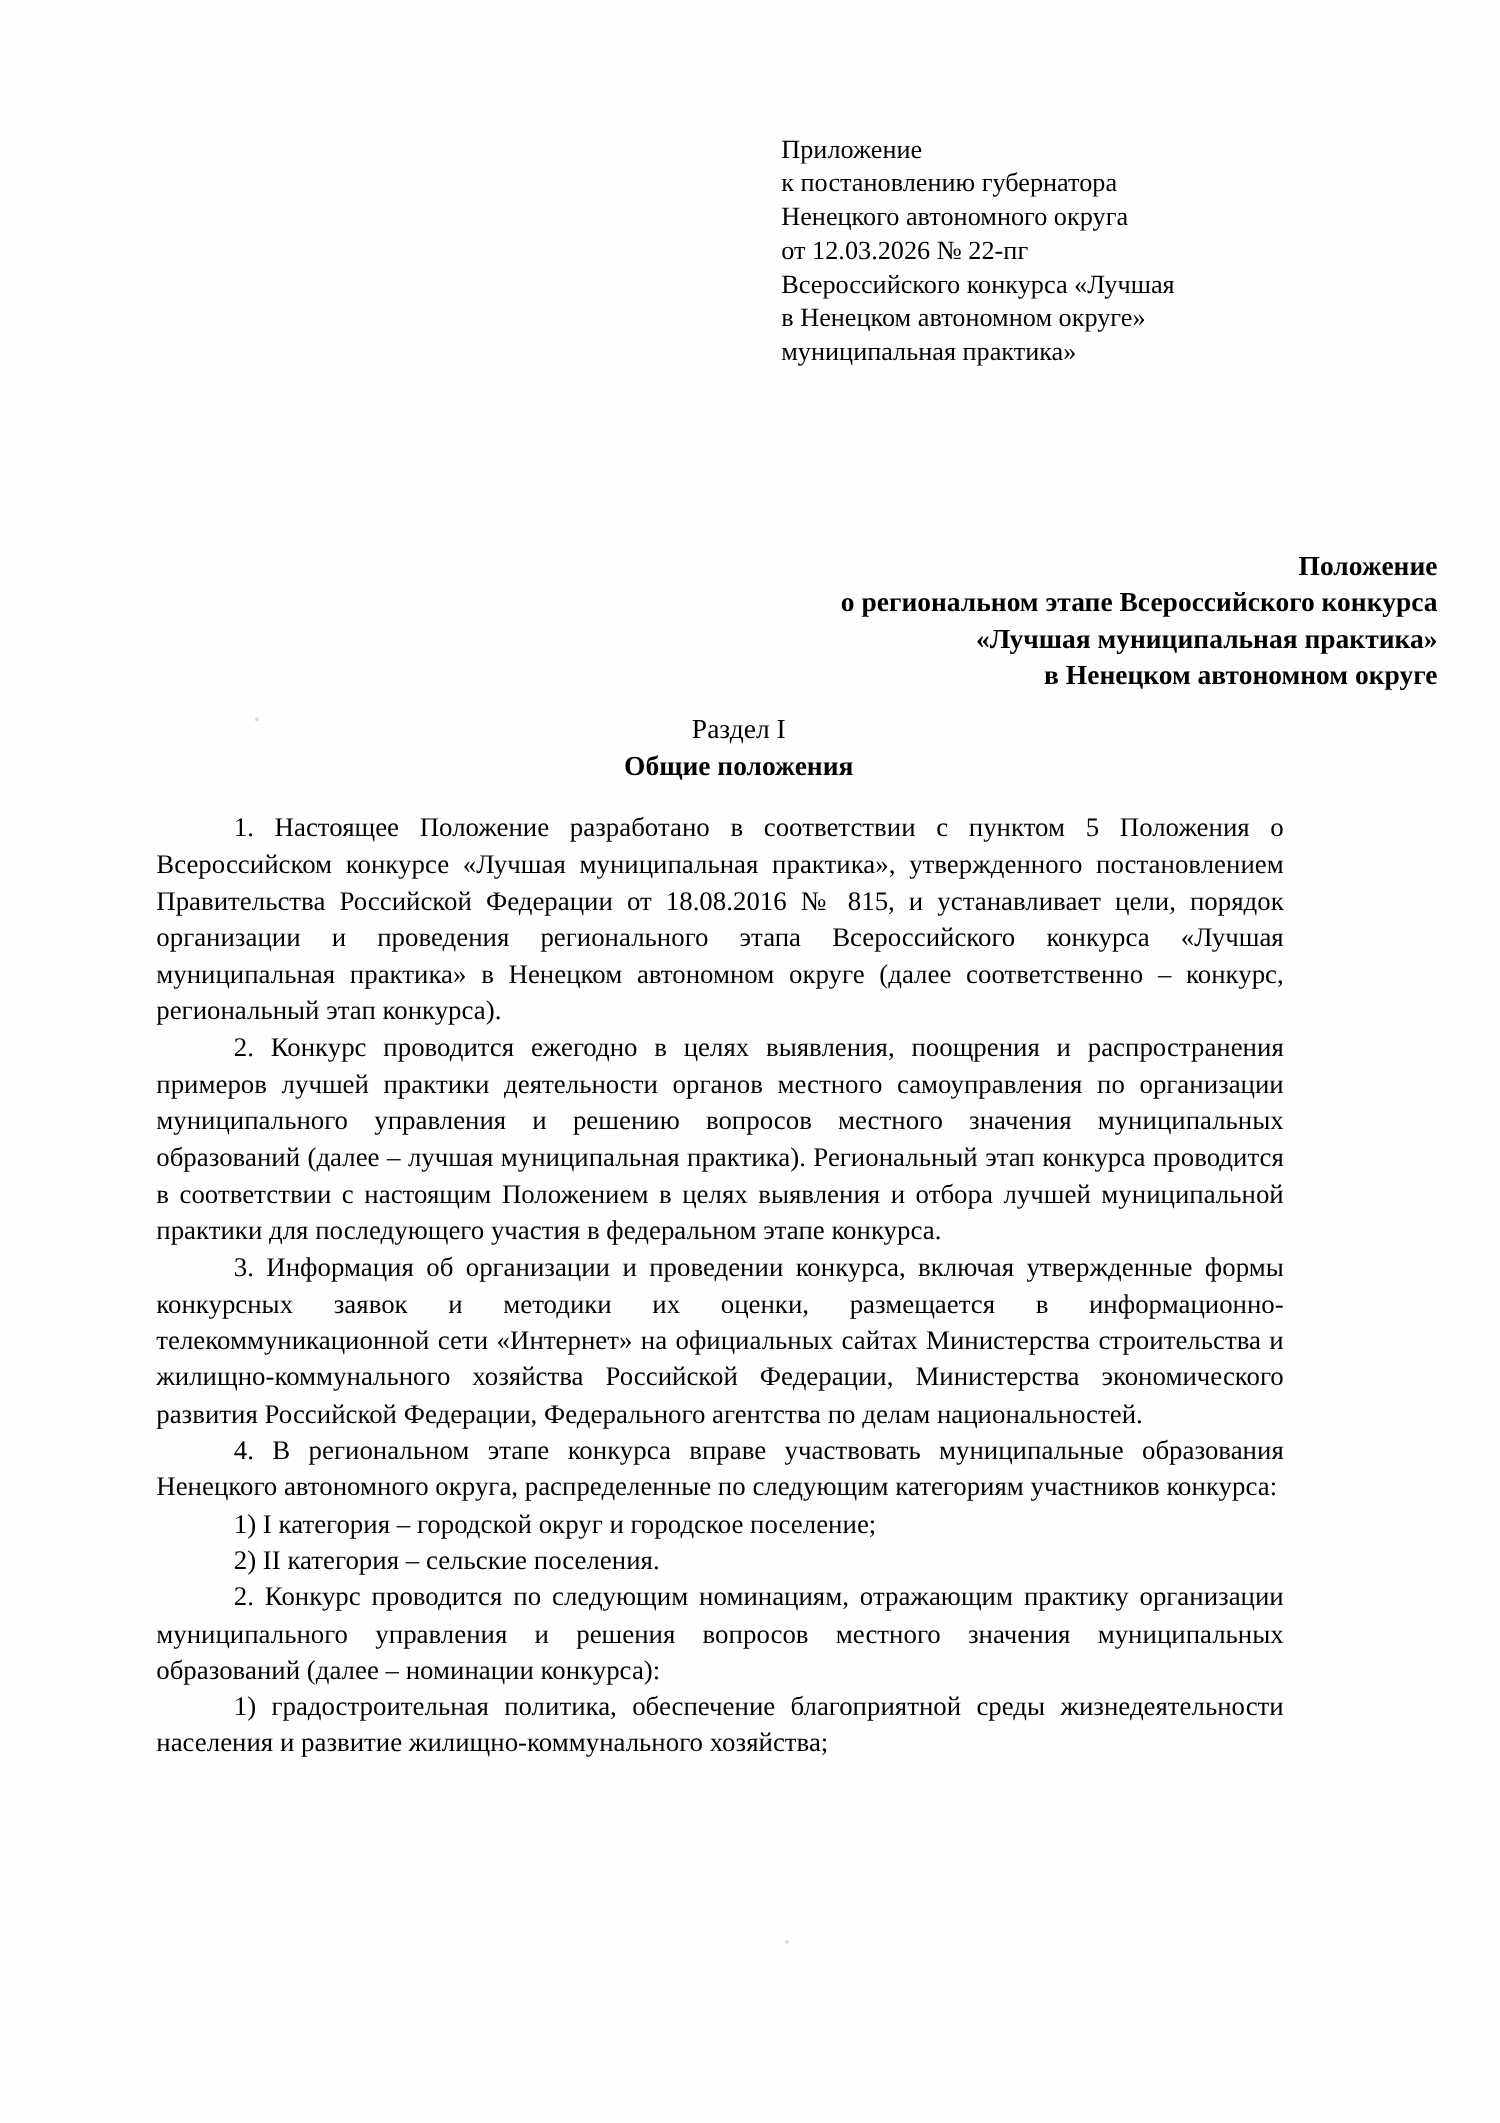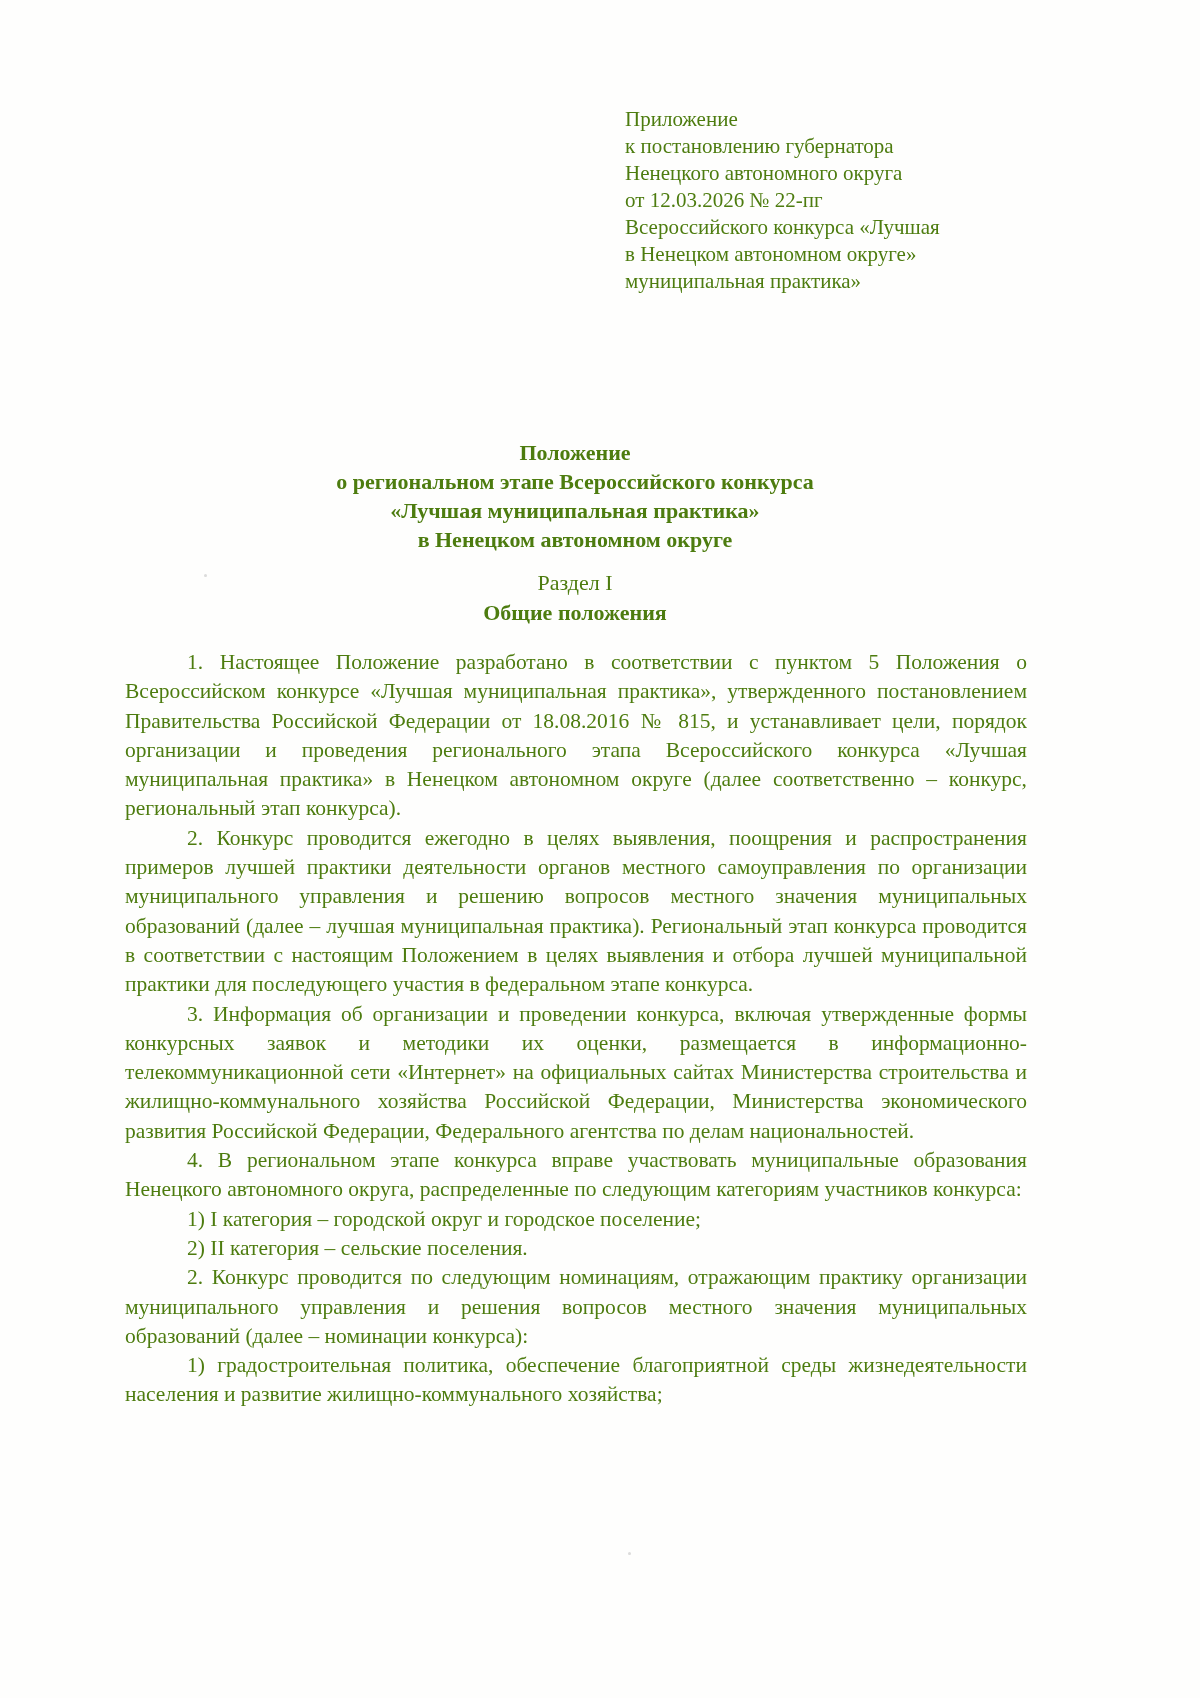--- a/index.html
+++ b/index.html
@@ -8,45 +8,45 @@
     width: 1200px;
     height: 1698px;
     background: #e9e9e9;
     font-family: "Liberation Serif", serif;
   }
   .page {
     position: relative;
     width: 1200px;
     height: 1698px;
     background: #fefefd;
-    color: #4d7c0f;
+    color: #000000;
     overflow: hidden;
   }
   .annotation {
     position: absolute;
     left: 625px;
     top: 106px;
     font-size: 21px;
     line-height: 27px;
     text-align: left;
     white-space: nowrap;
   }
   .doc-title {
     position: absolute;
     left: 0;
     top: 438px;
     width: 1150px;
-    text-align: center;
+    text-align: right;
     font-weight: bold;
     font-size: 22px;
     line-height: 29px;
   }
   .section-heading {
     position: absolute;
-    left: 0;
+    left: 16px;
     top: 568px;
     width: 1150px;
     text-align: center;
     font-size: 22px;
     line-height: 30px;
   }
   .section-heading .sub {
     font-weight: bold;
   }
   .body-text {

